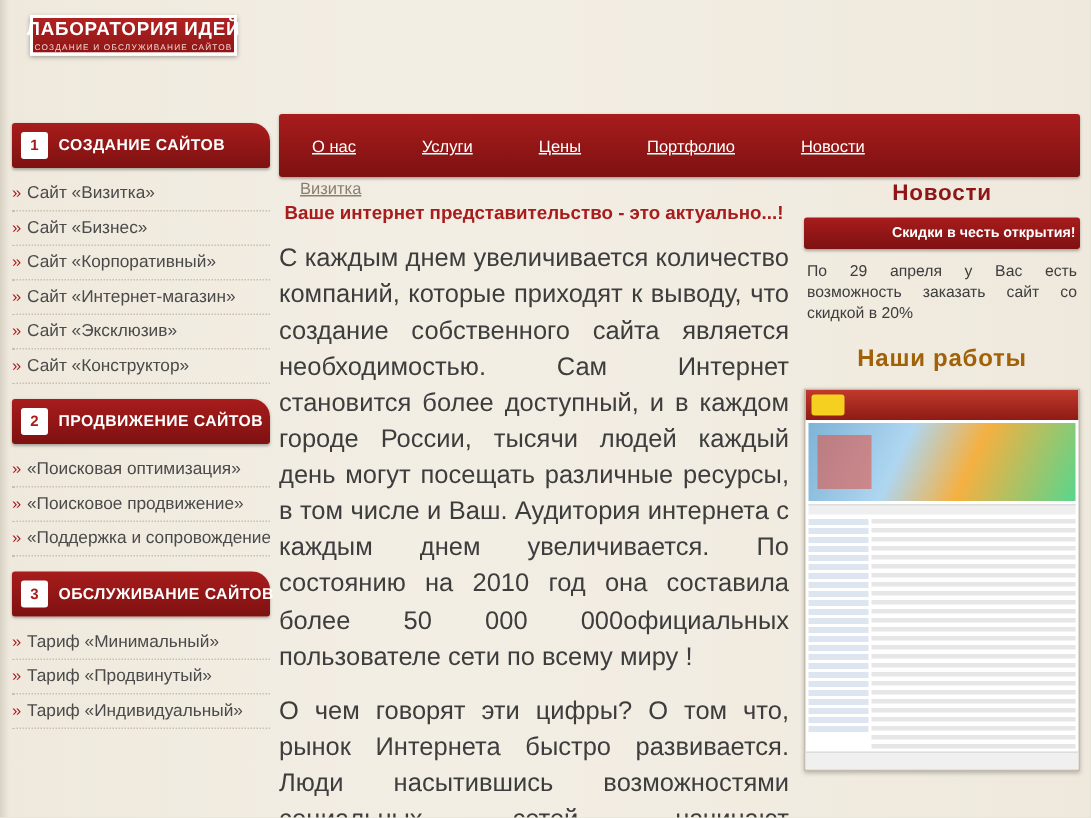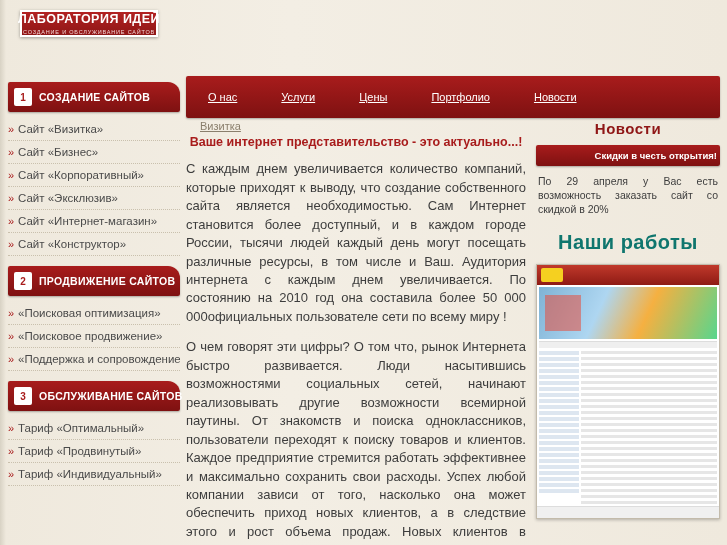--- a/index.html
+++ b/index.html
@@ -147,21 +147,21 @@
   .lead {
     color: #a81c1c;
     font-size: 12.5px;
     font-weight: bold;
     text-align: center;
     margin: 0 0 10px 0;
     line-height: 1.3;
   }
   .content p {
     margin: 0 0 12px 0;
-    font-size: 13px;
+    font-size: 17px;
     line-height: 1.42;
     text-align: justify;
     color: #3d3d3d;
   }
 
   
   .rightcol {
     position: absolute;
     left: 536px; top: 120px;
     width: 184px;
@@ -185,22 +185,22 @@
     white-space: nowrap;
   }
   .promo-text {
     font-size: 10.5px;
     line-height: 1.35;
     color: #3d3d3d;
     margin: 8px 2px 14px 2px;
     text-align: justify;
   }
   .works-title {
-    color: #0f766e;
-    font-size: 20px;
+    color: #a16207;
+    font-size: 16px;
     text-align: center;
     margin: 0 0 10px 0;
     letter-spacing: .5px;
   }
   .shot {
     width: 184px; height: 255px;
     border: 1px solid #c3bbab;
     background: #ffffff;
     box-shadow: 0 1px 3px rgba(0,0,0,.25);
     overflow: hidden;
@@ -298,41 +298,41 @@
   <div class="sidebar">
 
     <div class="side-head">
       <span class="num">1</span>
       <span class="txt">СОЗДАНИЕ САЙТОВ</span>
     </div>
     <ul class="side-list">
       <li><span>Сайт «Визитка»</span></li>
       <li><span>Сайт «Бизнес»</span></li>
       <li><span>Сайт «Корпоративный»</span></li>
+      <li><span>Сайт «Интернет-магазин»</span></li>
       <li><span>Сайт «Эксклюзив»</span></li>
-      <li><span>Сайт «Интернет-магазин»</span></li>
       <li><span>Сайт «Конструктор»</span></li>
     </ul>
 
     <div class="side-head">
       <span class="num">2</span>
       <span class="txt">ПРОДВИЖЕНИЕ САЙТОВ</span>
     </div>
     <ul class="side-list">
       <li><span>«Поисковая оптимизация»</span></li>
       <li><span>«Поисковое продвижение»</span></li>
       <li><span>«Поддержка и сопровождение»</span></li>
     </ul>
 
     <div class="side-head">
       <span class="num">3</span>
       <span class="txt">ОБСЛУЖИВАНИЕ САЙТОВ</span>
     </div>
     <ul class="side-list">
-      <li><span>Тариф «Оптимальный»</span></li>
+      <li><span>Тариф «Минимальный»</span></li>
       <li><span>Тариф «Продвинутый»</span></li>
       <li><span>Тариф «Индивидуальный»</span></li>
     </ul>
 
   </div>
 
   <div class="content">
     <h1 class="lead">Ваше интернет представительство - это актуально...!</h1>
     <p>С каждым днем увеличивается количество компаний, которые приходят к выводу, что создание собственного сайта является необходимостью. Сам Интернет становится более доступный, и в каждом городе России, тысячи людей каждый день могут посещать различные ресурсы, в том числе и Ваш. Аудитория интернета с каждым днем увеличивается. По состоянию на 2010 год она составила более 50 000 000официальных пользователе сети по всему миру !</p>
     <p>О чем говорят эти цифры? О том что, рынок Интернета быстро развивается. Люди насытившись возможностями социальных сетей, начинают реализовывать другие возможности всемирной паутины. От знакомств и поиска одноклассников, пользователи переходят к поиску товаров и клиентов. Каждое предприятие стремится работать эффективнее и максимально сохранить свои расходы. Успех любой компании зависи от того, насколько она может обеспечить приход новых клиентов, а в следствие этого и рост объема продаж. Новых клиентов в основном привлекает реклама, но поскольку расходы на рекламу являются одними из самых больших, компании стремятся оптимизировать рекламу в первую очередь. Наружная реклама, реклама в газетах и журналах, реклама на радио и телевидение -от всего этого порой приходится отказываться из-за неэкономичности средства и продолжить развивать свой бизнес, многие вкладывают деньги в создание корпоративных сайтов, с помощью которых достаточно просто решить проблему поиска клиентов и предоставить полноценную информацию о своей деятельности</p>

